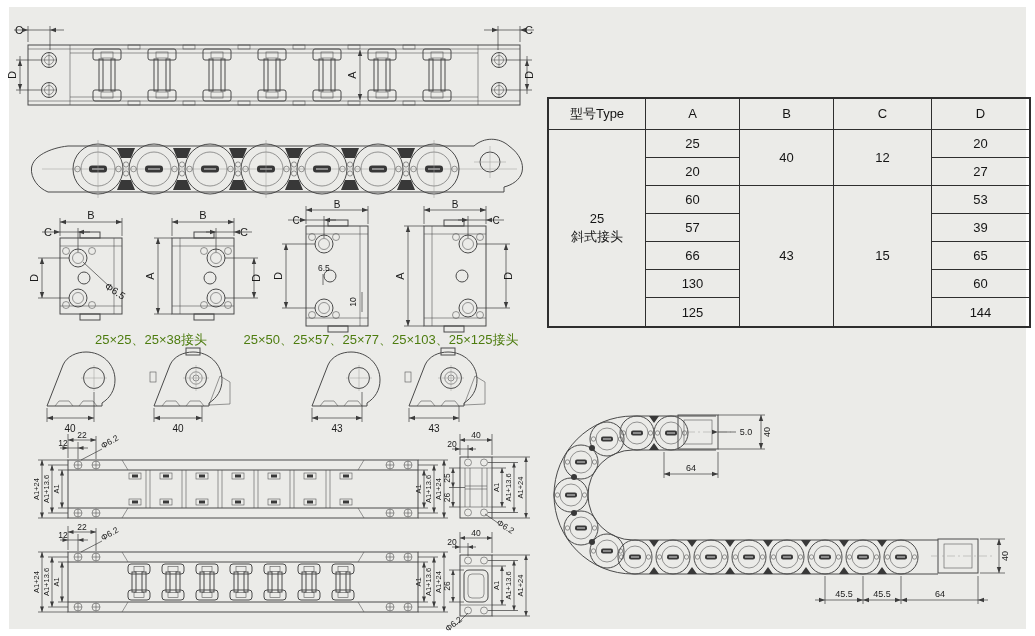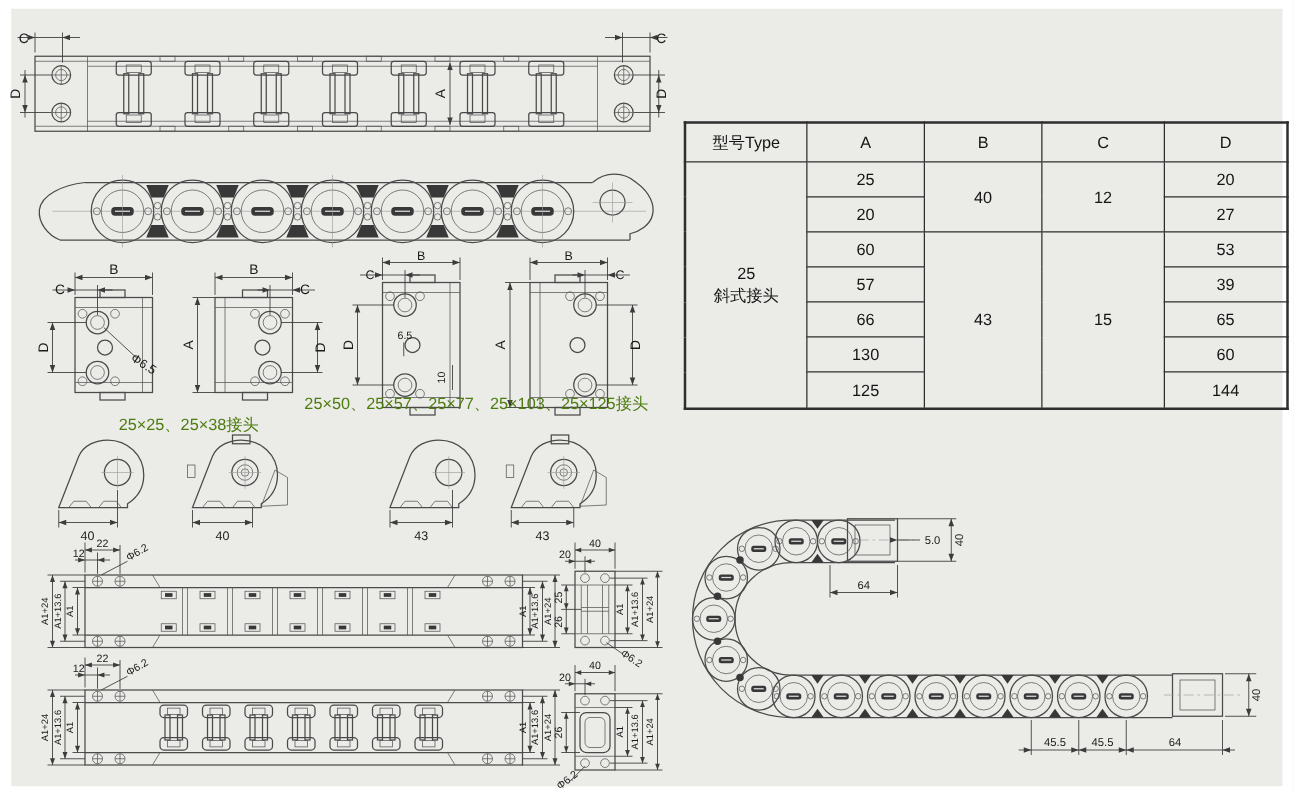--- a/index.html
+++ b/index.html
@@ -379,21 +379,21 @@
     <line x1="81" y1="44" x2="114" y2="44" class="dim"></line>
       <line x1="81" y1="108" x2="114" y2="108" class="dim"></line>
     <line x1="110" y1="44" x2="110" y2="108" class="dim"></line>
     <use href="#j4-ar" transform="translate(110,44) rotate(90)"></use>
       <use href="#j4-ar" transform="translate(110,108) rotate(-90)"></use>
     <text class="dl mid" x="116" y="76" transform="rotate(-90 116 76)">D</text>
   </g>
 </svg>
 
 <div class="cap" style="left:41px;top:331px;width:220px">25×25、25×38接头</div>
-<div class="cap" style="left:238px;top:314px;width:286px">25×50、25×57、25×77、25×103、25×125接头</div>
+<div class="cap" style="left:238px;top:331px;width:286px">25×50、25×57、25×77、25×103、25×125接头</div>
 
 <svg class="abs" style="left:30px;top:344px" width="452" height="94" viewBox="0 0 452 94">
   <defs>
     <polygon id="bk-ar" points="0,0 6,-2.2 6,2.2" fill="#3c3c3c"></polygon>
     <path id="bk-body" d="M2 56 L18 15 C22 6 32 2 41 2 C57 2 70 14 70 30 C70 40 65 48 57 53 L57 56 Z" class="ln"></path>
     <path id="bk-feet" d="M10 56 l4 -5 h10 l4 5 M34 56 l4 -5 h10 l4 5" class="lnt"></path>
   </defs>
   <g transform="translate(15,6)">
     <use href="#bk-body"></use>
       <use href="#bk-feet"></use>

